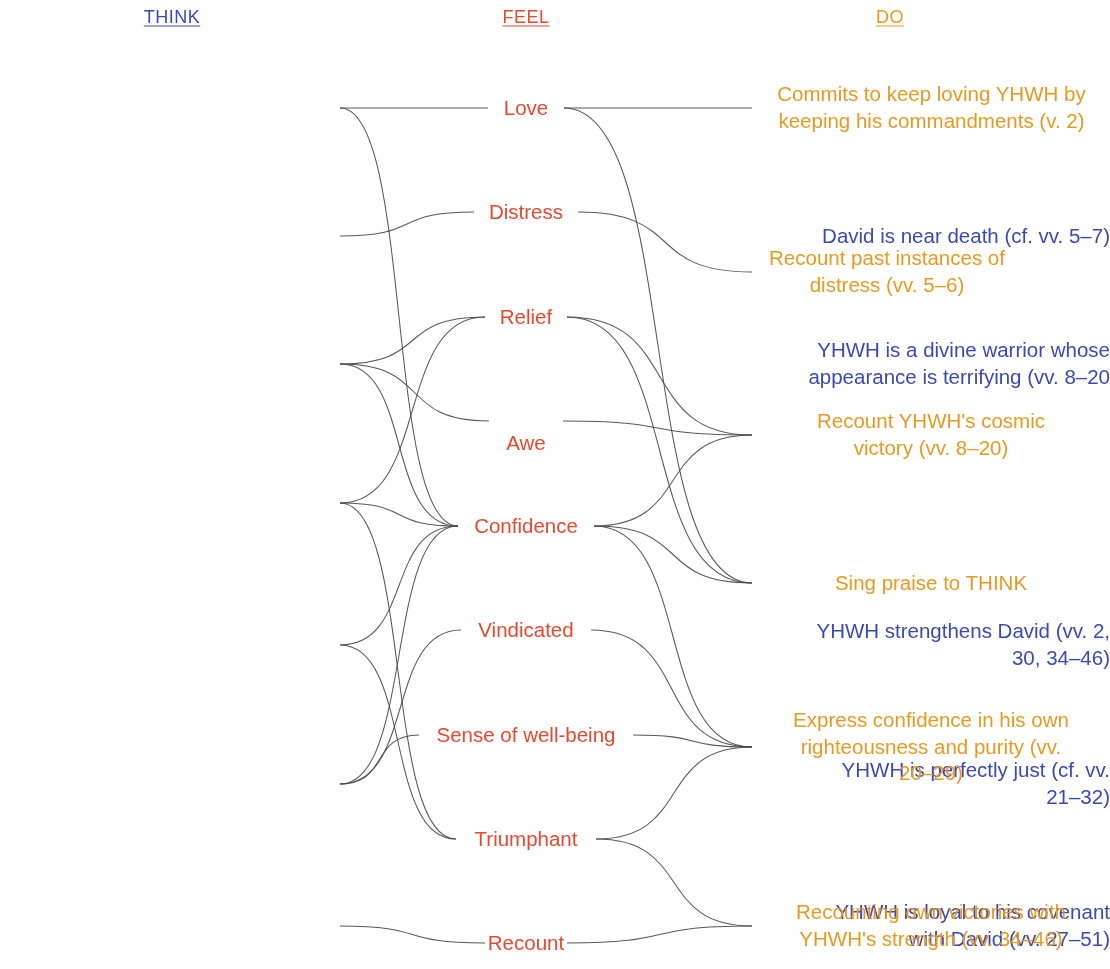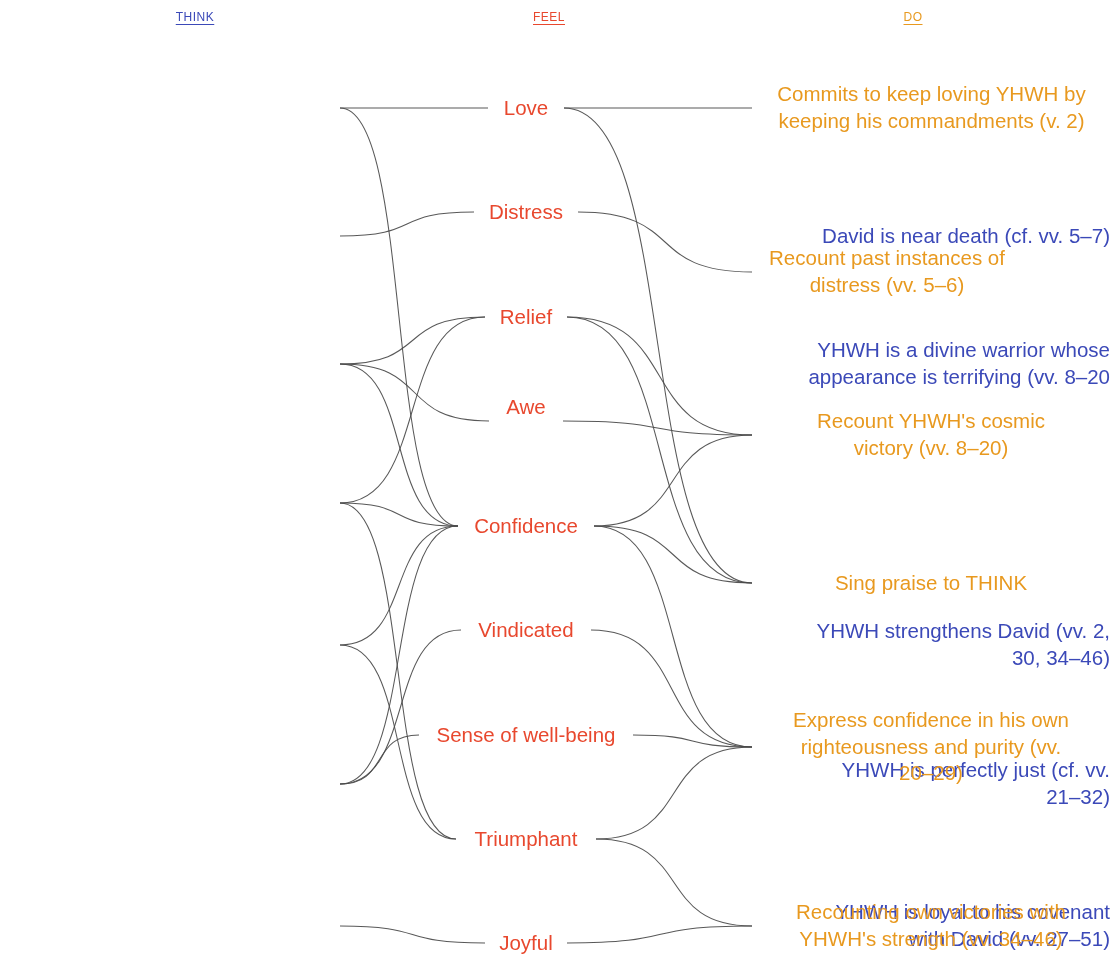--- a/index.html
+++ b/index.html
@@ -14,27 +14,26 @@
     position: relative;
     width: 1110px;
     height: 969px;
     background: #ffffff;
     overflow: hidden;
   }
 
   
   .col-header {
     position: absolute;
-    font-size: 12px;
+    font-size: 18px;
     letter-spacing: 0.5px;
     text-decoration: underline;
     text-underline-offset: 3px;
     white-space: nowrap;
     transform: translate(-50%, -50%);
-    margin-left: 23px;
   }
   .hdr-think { color: #3b49b8; }
   .hdr-feel  { color: #e8482e; }
   .hdr-do    { color: #e8991f; }
 
   
   .node {
     position: absolute;
     font-size: 20.5px;
     line-height: 1.30;
@@ -120,26 +119,26 @@
   <div class="node node-think" style="top:645px; width:333px;">YHWH strengthens David (vv. 2,
 30, 34–46)</div>
   <div class="node node-think" style="top:784px; width:333px;">YHWH is perfectly just (cf. vv.
 21–32)</div>
   <div class="node node-think" style="top:926px; width:333px;">YHWH is loyal to his covenant
 with David (vv. 27–51)</div>
 
   <div class="node node-feel" style="left:526px; top:108px;">Love</div>
   <div class="node node-feel" style="left:526px; top:212px;">Distress</div>
   <div class="node node-feel" style="left:526px; top:317px;">Relief</div>
-  <div class="node node-feel" style="left:526px; top:407px;">Awe</div>
+  <div class="node node-feel" style="left:526px; top:443px;">Awe</div>
   <div class="node node-feel" style="left:526px; top:526px;">Confidence</div>
   <div class="node node-feel" style="left:526px; top:630px;">Vindicated</div>
   <div class="node node-feel" style="left:526px; top:735px;">Sense of well-being</div>
   <div class="node node-feel" style="left:526px; top:839px;">Triumphant</div>
-  <div class="node node-feel" style="left:526px; top:943px;">Joyful</div>
+  <div class="node node-feel" style="left:526px; top:943px;">Recount</div>
 
   <div class="node node-do" style="left:753px; top:108px; width:357px;">Commits to keep loving YHWH by
 keeping his commandments (v. 2)</div>
   <div class="node node-do" style="left:722px; top:272px; width:330px;">Recount past instances of
 distress (vv. 5–6)</div>
   <div class="node node-do" style="left:766px; top:435px; width:330px;">Recount YHWH's cosmic
 victory (vv. 8–20)</div>
   <div class="node node-do" style="left:766px; top:583px; width:330px;">Sing praise to THINK</div>
   <div class="node node-do" style="left:766px; top:747px; width:330px;">Express confidence in his own
 righteousness and purity (vv.

